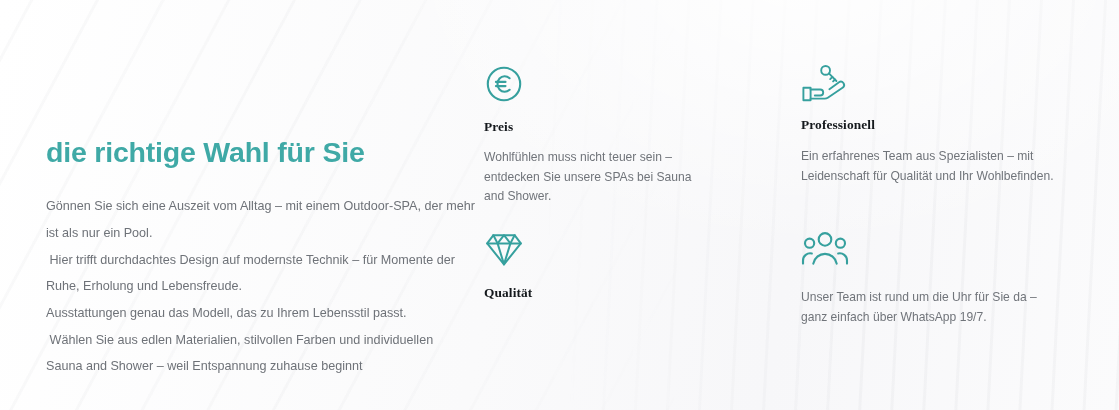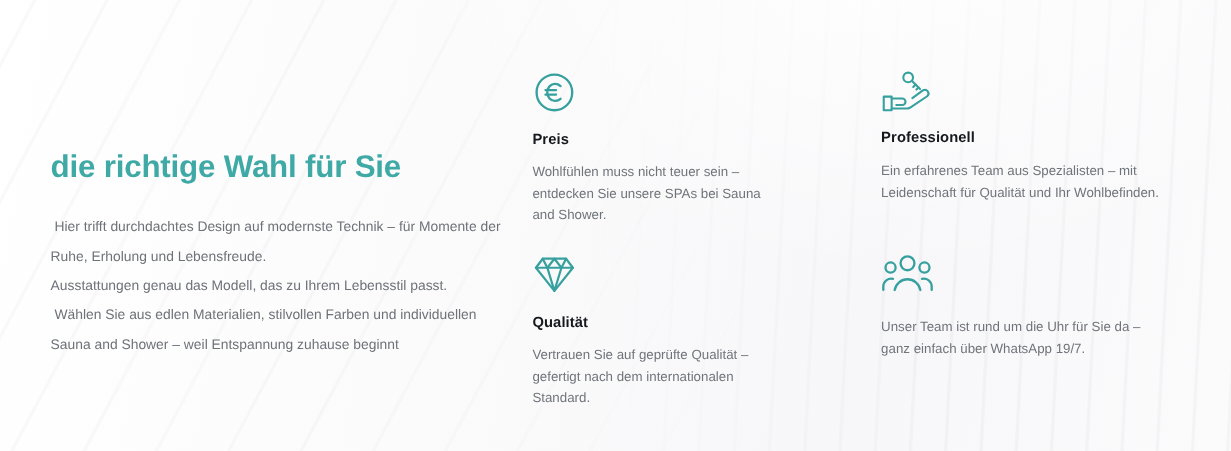--- a/index.html
+++ b/index.html
@@ -104,20 +104,21 @@
     color: #36a09e;
   }
   .f-icon svg { display: block; }
 
   .f-title {
     margin: 11px 0 0 0;
     font-size: 13.4px;
     font-weight: bold;
     color: #15191d;
     letter-spacing: 0.1px;
+    font-family: Liberation Serif, serif;
   }
   .f-desc {
     margin: 13px 0 0 0;
     font-size: 12.1px;
     line-height: 1.62;
     color: #70747a;
   }
   .col-right .f-desc { line-height: 1.68; }
   .col-right .f-title { }
 </style>
@@ -130,20 +131,22 @@
   <div class="bg-layer bg-diag"></div>
   <div class="bg-layer bg-vert"></div>
   <div class="bg-layer bg-sheen"></div>
 
   <div class="intro">
     <h2 class="intro-title">
       <br>
       <span>die richtige Wahl für Sie</span>
     </h2>
     <p class="intro-body">
+      <span class="line">Gönnen Sie sich eine Auszeit vom Alltag – mit einem Outdoor-SPA, der mehr</span>
+      <span class="line">ist als nur ein Pool.</span>
       <span class="line"> Hier trifft durchdachtes Design auf modernste Technik – für Momente der</span>
       <span class="line">Ruhe, Erholung und Lebensfreude.</span>
       <span class="line">Ausstattungen genau das Modell, das zu Ihrem Lebensstil passt.</span>
       <span class="line"> Wählen Sie aus edlen Materialien, stilvollen Farben und individuellen</span>
       <span class="line">Sauna and Shower – weil Entspannung zuhause beginnt</span>
     </p>
   </div>
 
   <div class="col col-mid">
 
@@ -163,21 +166,20 @@
     <div class="feature f-qualitaet">
       <span class="f-icon">
         <svg width="40" height="38" viewBox="0 0 40 38" fill="none" stroke="currentColor" stroke-width="2" stroke-linecap="round" stroke-linejoin="round">
           <path d="M3.2 13.4 9.4 5.2h21.2l6.2 8.2L20 34.4 3.2 13.4Z"></path>
           <path d="M3.2 13.4h33.6"></path>
           <path d="M9.4 5.2 13.6 13.4 20 34.4 26.4 13.4 30.6 5.2"></path>
           <path d="M13.6 13.4 20 5.2l6.4 8.2"></path>
         </svg>
       </span>
       <h3 class="f-title">Qualität</h3>
-      <p class="f-desc">Vertrauen Sie auf geprüfte Qualität – gefertigt nach dem internationalen Standard.</p>
     </div>
 
   </div>
 
   <div class="col col-right">
 
     <div class="feature f-professionell">
       <span class="f-icon">
         <svg width="50" height="44" viewBox="0 0 50 44" fill="none" stroke="currentColor" stroke-width="1.9" stroke-linecap="round" stroke-linejoin="round">
           <circle cx="24.6" cy="8.4" r="4.4"></circle>

